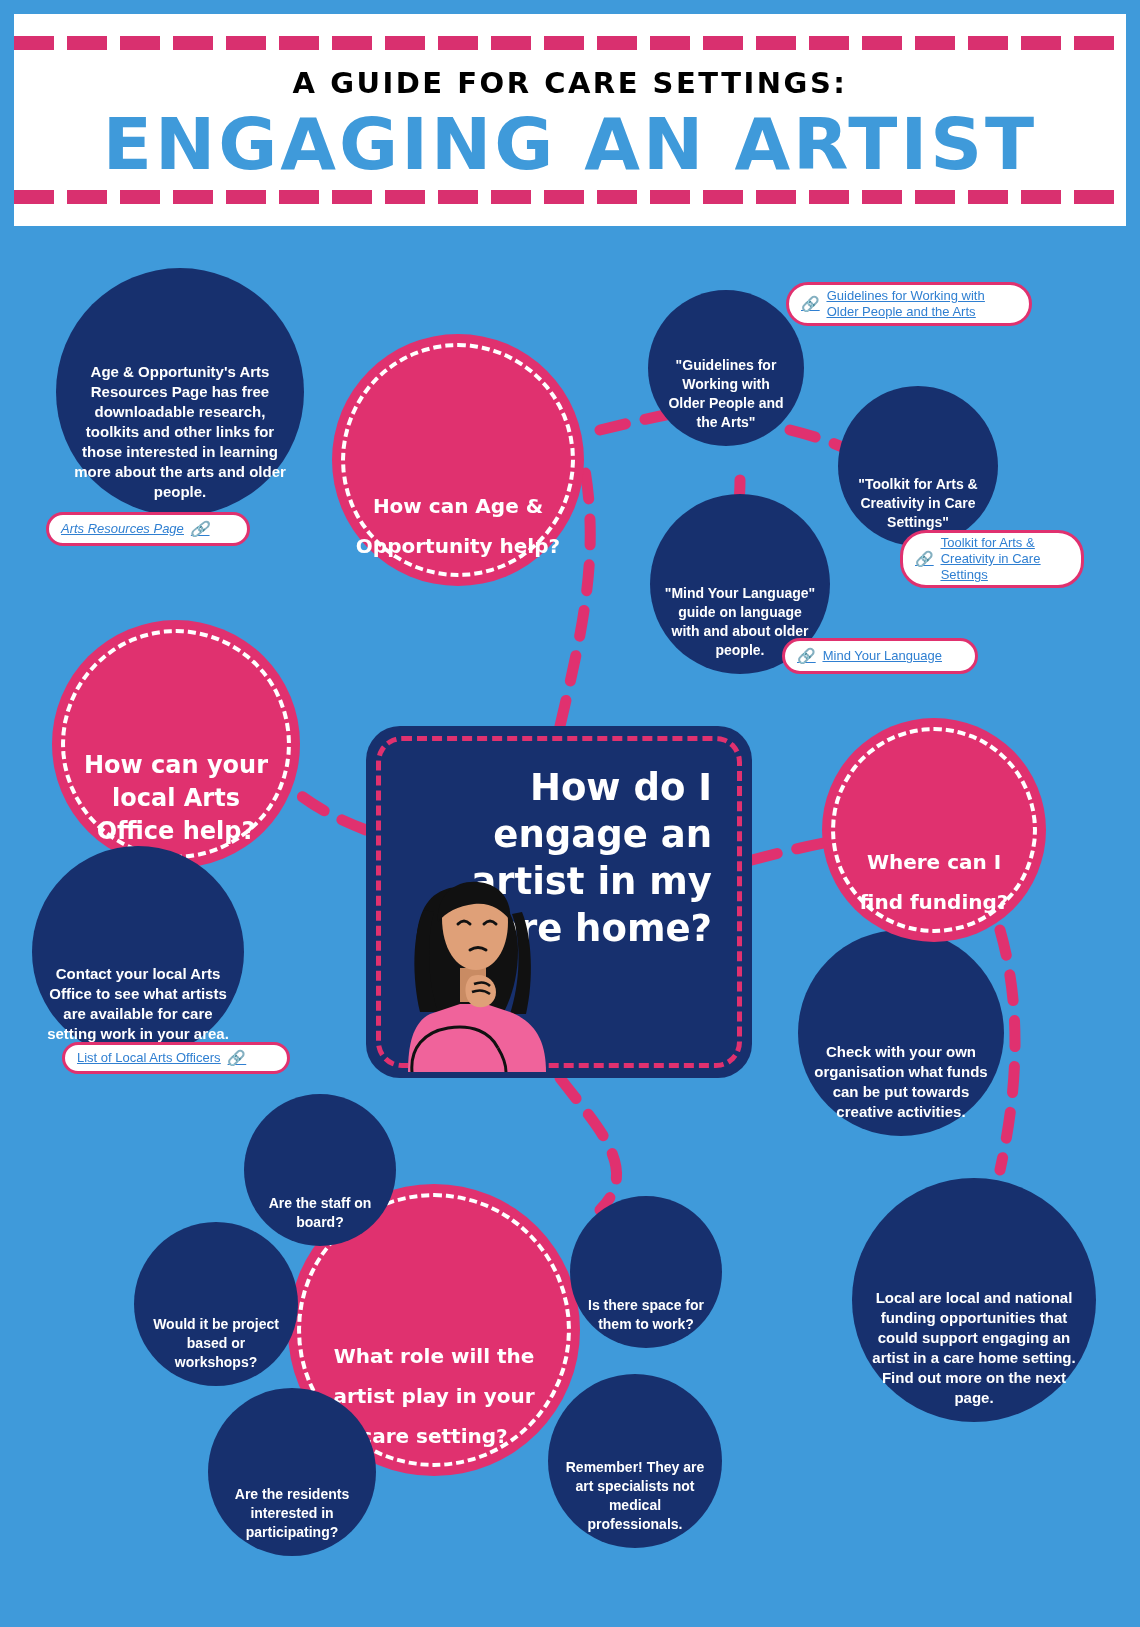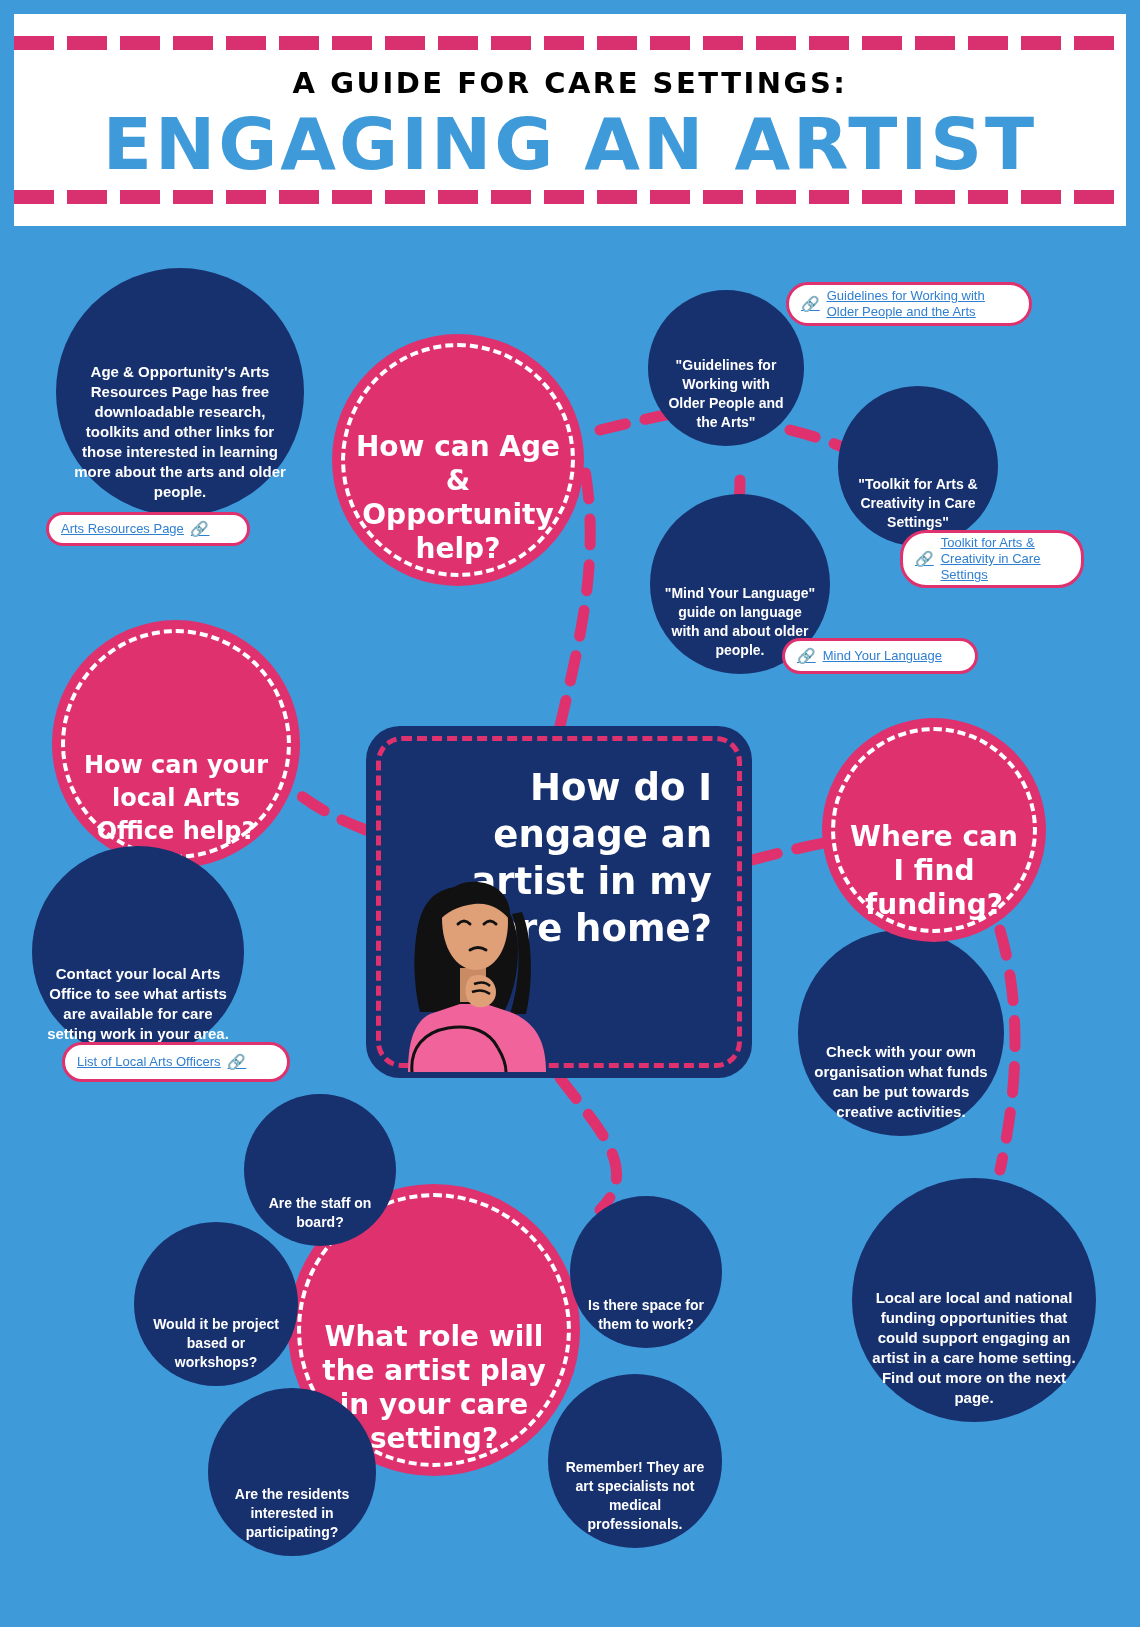--- a/index.html
+++ b/index.html
@@ -50,22 +50,22 @@
     font-size:15px;
     line-height:20px;
     padding:14px;
   }
   .navy-circle.small { font-size:14px; line-height:19px; }
   .pink-circle {
     background:#e0316f;
     border-radius:50%;
     font-family:"DejaVu Sans", sans-serif;
     font-weight:bold;
-    font-size:28px;
-    line-height:34px;
+    font-size:20px;
+    line-height:40px;
     padding:20px;
     box-shadow:0 0 0 0;
   }
   .pink-circle::before {
     content:"";
     position:absolute; left:9px; top:9px; right:9px; bottom:9px;
     border:4px dashed #ffffff;
     border-radius:50%;
     pointer-events:none;
   }
@@ -216,21 +216,21 @@
     </svg>
   </div>
 
   <div class="node pink-circle" style="left:332px; top:334px; width:252px; height:252px;">
     <span>How can Age &amp; Opportunity help?</span>
   </div>
 
   <div class="node navy-circle" style="left:56px; top:268px; width:248px; height:248px;">
     <span>Age &amp; Opportunity's Arts Resources Page has free downloadable research, toolkits and other links for those interested in learning more about the arts and older people.</span>
   </div>
-  <div class="link-pill" style="left:46px; top:512px; width:204px; height:34px;">
+  <div class="link-pill" style="left:46px; top:512px; width:204px; height:34px;font-style:italic;">
     <span class="ltext">Arts Resources Page</span>
     <span class="chain">🔗</span>
   </div>
 
   <div class="node navy-circle small" style="left:648px; top:290px; width:156px; height:156px;">
     <span>"Guidelines for Working with Older People and the Arts"</span>
   </div>
   <div class="link-pill" style="left:786px; top:282px; width:246px; height:44px;">
     <span class="chain">🔗</span>
     <span class="ltext">Guidelines for Working with Older People and the Arts</span>
@@ -252,21 +252,21 @@
     <span class="ltext">Mind Your Language</span>
   </div>
 
   <div class="node pink-circle" style="left:52px; top:620px; width:248px; height:248px; font-size:24px; line-height:33px;">
     <span>How can your local Arts Office help?</span>
   </div>
 
   <div class="node navy-circle" style="left:32px; top:846px; width:212px; height:212px;">
     <span>Contact your local Arts Office to see what artists are available for care setting work in your area.</span>
   </div>
-  <div class="link-pill" style="left:62px; top:1042px; width:228px; height:40px;">
+  <div class="link-pill" style="left:62px; top:1042px; width:228px; height:32px;">
     <span class="ltext">List of Local Arts Officers</span>
     <span class="chain">🔗</span>
   </div>
 
   <div class="node navy-circle" style="left:798px; top:930px; width:206px; height:206px;">
     <span>Check with your own organisation what funds can be put towards creative activities.</span>
   </div>
 
   <div class="node pink-circle" style="left:822px; top:718px; width:224px; height:224px;">
     <span>Where can I find funding?</span>

